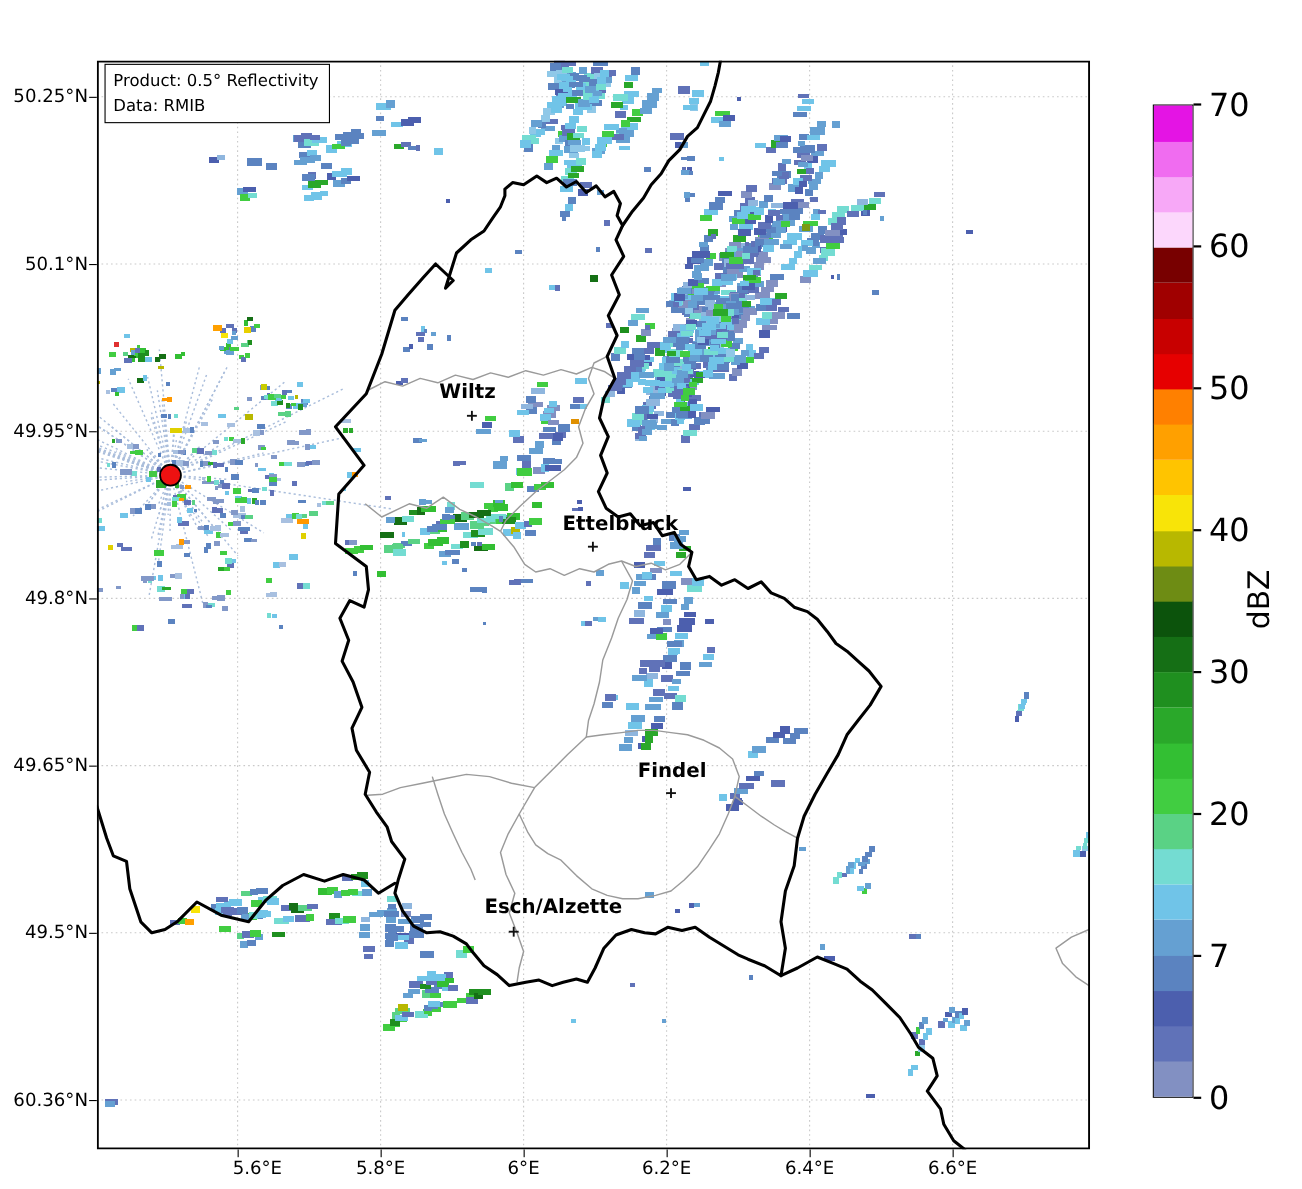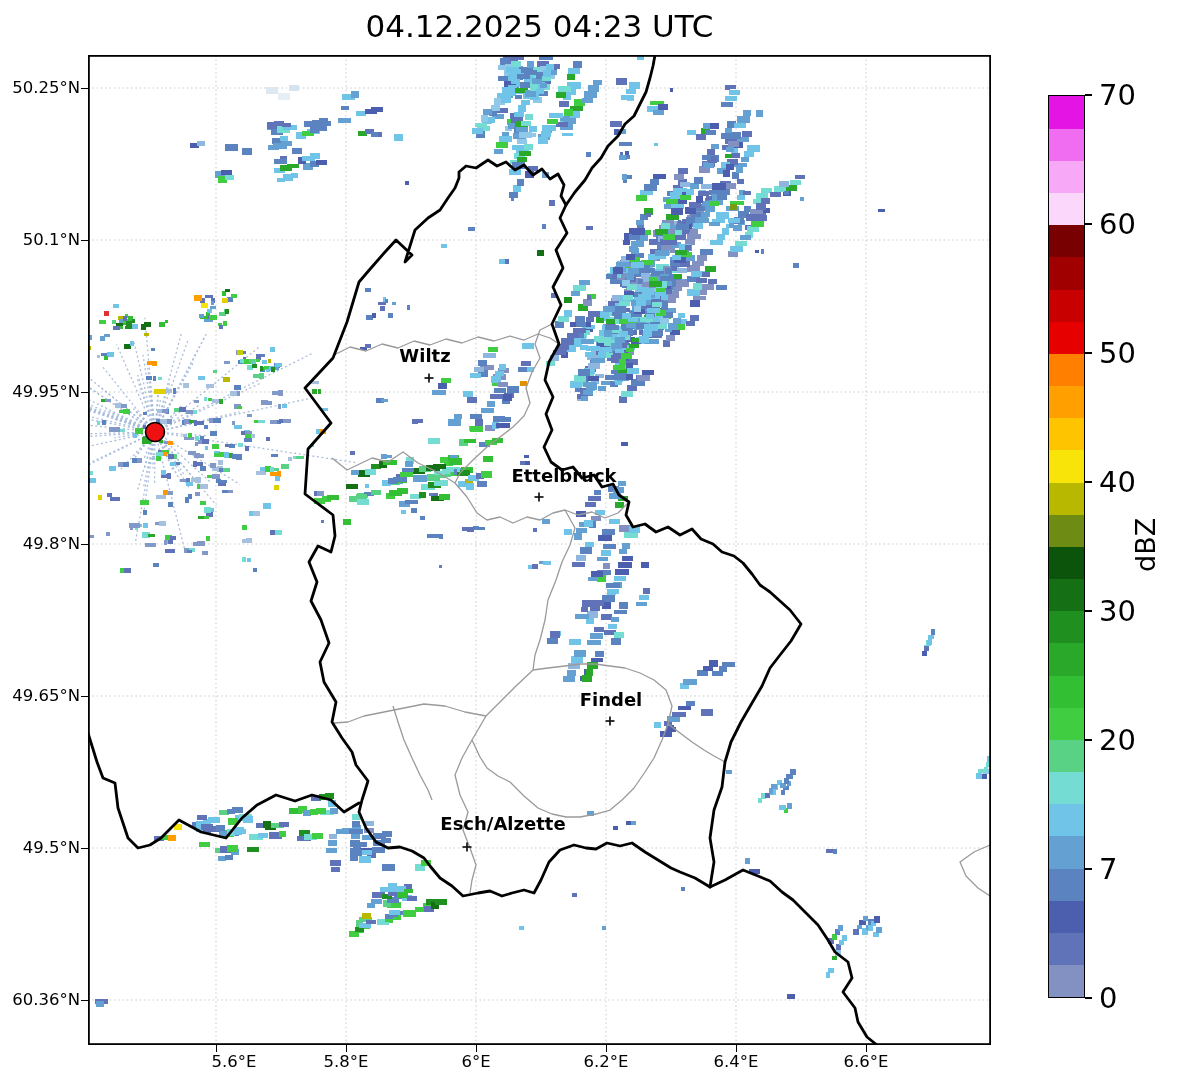--- a/index.html
+++ b/index.html
@@ -18,21 +18,20 @@
   .cb-seg{position:absolute;left:0;width:100%;}
   .cb-lab{position:absolute;left:1099px;font-size:29px;color:#000;height:36px;line-height:36px;}
   #cb-title{position:absolute;left:1130px;top:485px;width:34px;height:120px;
     writing-mode:vertical-rl;transform:rotate(180deg);text-align:center;
     font-size:27px;color:#000;}
 </style>
 </head>
 <body>
 
 <div id="stage">
-  <div id="title">04.12.2025 04:23 UTC</div>
 
   <div id="map-wrap">
     <svg id="map-svg" width="903" height="990" viewBox="88 55 903 990">
         <defs>
           <clipPath id="frameclip">
             <rect x="88" y="55" width="903" height="990"></rect>
           </clipPath>
         </defs>
         <g clip-path="url(#frameclip)">
           <g stroke="#c9c9c9" stroke-width="1" stroke-dasharray="1.5 2.8">
@@ -1956,20 +1955,24 @@
             <line x1="605.5" y1="721" x2="614.5" y2="721" stroke="#111" stroke-width="1.7"></line>
             <line x1="610" y1="716.5" x2="610" y2="725.5" stroke="#111" stroke-width="1.7"></line>
             <text x="611" y="706" text-anchor="middle" font-size="18" font-weight="bold" fill="#000">Findel</text>
             <line x1="462.5" y1="847" x2="471.5" y2="847" stroke="#111" stroke-width="1.7"></line>
             <line x1="467" y1="842.5" x2="467" y2="851.5" stroke="#111" stroke-width="1.7"></line>
             <text x="503" y="830" text-anchor="middle" font-size="18" font-weight="bold" fill="#000">Esch/Alzette</text>
           </g>
         </g>
         <rect x="88.9" y="55.9" width="901.2" height="988.2" fill="none" stroke="#000" stroke-width="1.8"></rect>
       </svg>
+    <div id="info-box">
+      <div>Product: 0.5° Reflectivity</div>
+      <div>Data: RMIB</div>
+    </div>
   </div>
 
   <div id="lat-axis">
       <div class="lat-lab" style="top: 78px;">50.25°N</div>
       <div class="tickmark" style="left: 81px; top: 87.5px; width: 7px; height: 1.3px;"></div>
       <div class="lat-lab" style="top: 230px;">50.1°N</div>
       <div class="tickmark" style="left: 81px; top: 239.5px; width: 7px; height: 1.3px;"></div>
       <div class="lat-lab" style="top: 382px;">49.95°N</div>
       <div class="tickmark" style="left: 81px; top: 391.5px; width: 7px; height: 1.3px;"></div>
       <div class="lat-lab" style="top: 534px;">49.8°N</div>

